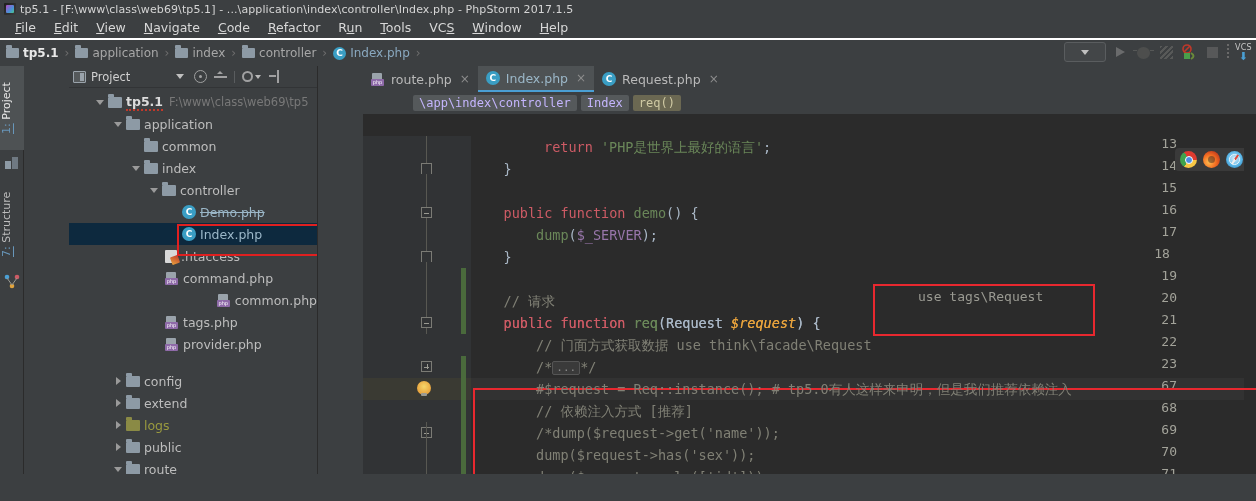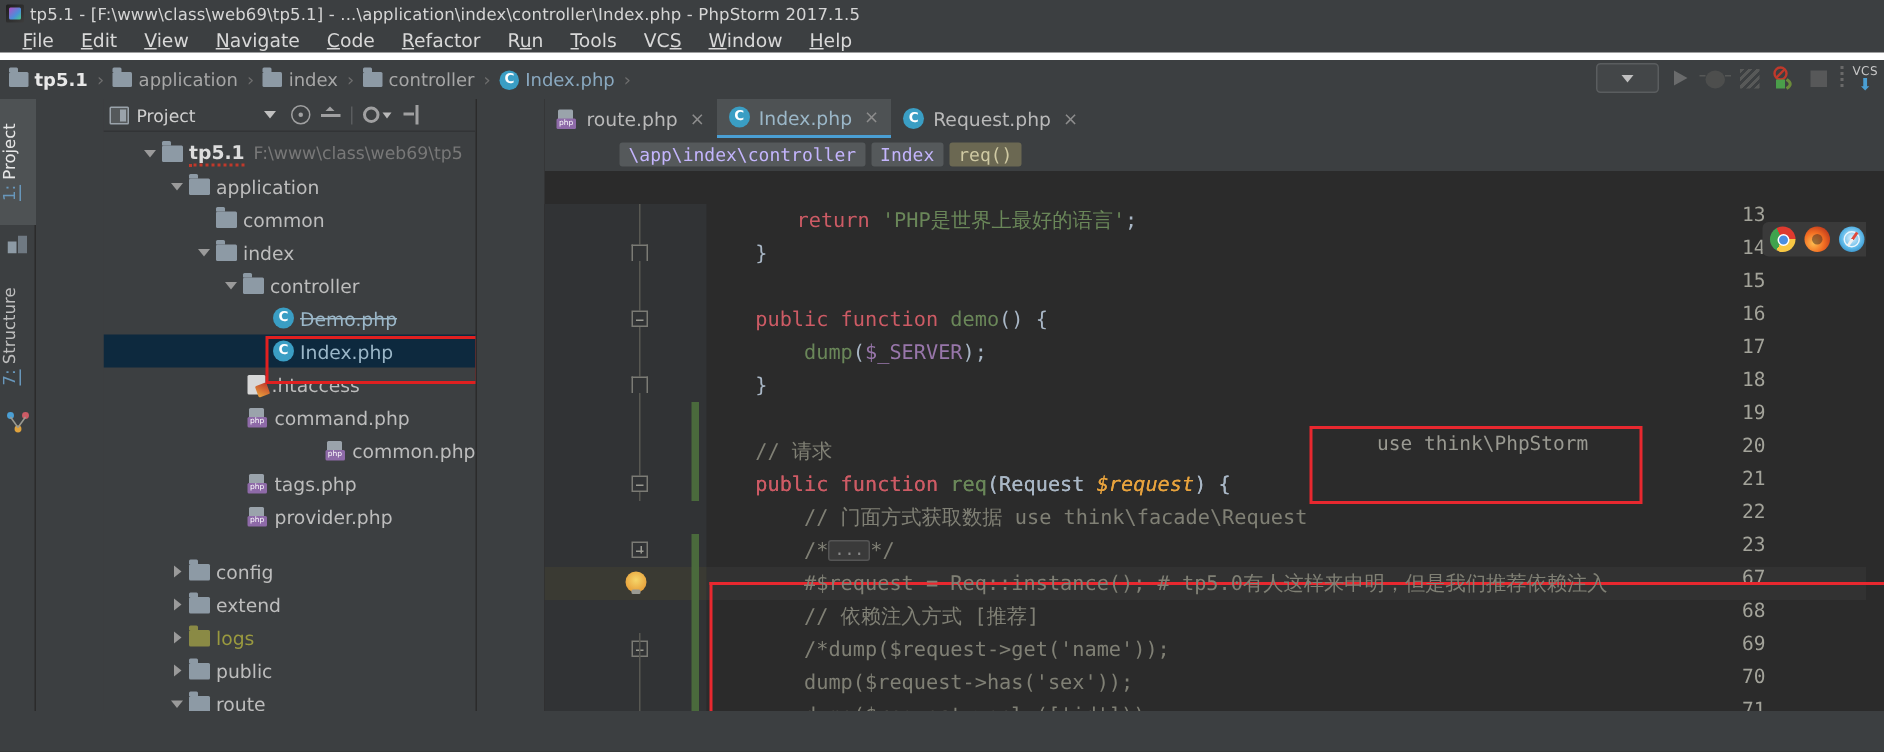--- a/index.html
+++ b/index.html
@@ -25,21 +25,21 @@
   .titlebar .ps-logo:after{
     content:""; position:absolute; left:2px; top:2px; width:8px; height:8px;
     background: linear-gradient(135deg,#b24fc4 0%,#4a90d9 60%,#49c98a 100%);
     border-radius:1px;
   }
   .titlebar .ttl { letter-spacing: 0.1px; }
 
   
   .menubar {
     height: 22px; background: #3c3f41; display: flex; align-items: center;
-    padding-left: 6px; border-bottom: 5px solid #ffffff;
+    padding-left: 6px; border-bottom: 2px solid #ffffff;
   }
   .menu-item {
     color: #d8d8d8; font-size: 12.5px; padding: 2px 9px 3px 9px;
     font-family: "DejaVu Sans", sans-serif; cursor: default; white-space: nowrap;
   }
   .menu-item u { text-decoration: underline; }
 
   
   .navbar {
     height: 26px; background: #3c3f41; display: flex; align-items: center;
@@ -541,21 +541,21 @@
 
         <div class="fold-line" style="top:0px;height:198px;"></div>
         <div class="vcs-green" style="top:132px;height:66px;"></div>
         <div class="vcs-green" style="top:220px;height:132px;"></div>
 
         <div class="lnum" style="top:0px;">13</div>
         <div class="lnum" style="top:22px;">14</div>
         <div class="lnum" style="top:44px;">15</div>
         <div class="lnum" style="top:66px;">16</div>
         <div class="lnum" style="top:88px;">17</div>
-        <div class="lnum" style="top:110px;">18</div>
+        <div class="lnum" style="top:110px;text-align:center;">18</div>
         <div class="lnum" style="top:132px;">19</div>
         <div class="lnum" style="top:154px;">20</div>
         <div class="lnum" style="top:176px;">21</div>
         <div class="lnum" style="top:198px;">22</div>
         <div class="lnum" style="top:220px;">23</div>
         <div class="lnum" style="top:242px;">67</div>
         <div class="lnum" style="top:264px;">68</div>
         <div class="lnum" style="top:286px;">69</div>
         <div class="lnum" style="top:308px;">70</div>
         <div class="lnum" style="top:330px;">71</div>
@@ -575,21 +575,21 @@
         <div class="foldmark" style="top:225px;">
             <span class="box plus"></span>
           </div>
         <div class="bulb" style="top:245px;"></div>
         <div class="foldmark" style="top:291px;">
             <span class="box"></span>
           </div>
 
         <div class="fold-line" style="top:286px;height:88px;"></div>
 
-        <div class="codeline" style="top:0px;left:103px;"><span>        </span><span class="kw-pink">return </span><span class="str">'PHP是世界上最好的语言'</span><span class="ident">;</span></div>
+        <div class="codeline" style="top:0px;left:116px;"><span>        </span><span class="kw-pink">return </span><span class="str">'PHP是世界上最好的语言'</span><span class="ident">;</span></div>
         <div class="codeline" style="top:22px;left:108px;"><span class="ident">    }</span></div>
         <div class="codeline" style="top:44px;left:108px;"></div>
         <div class="codeline" style="top:66px;left:108px;"><span>    </span><span class="kw-pink">public function </span><span class="fn-green">demo</span><span class="ident">() {</span></div>
         <div class="codeline" style="top:88px;left:108px;"><span>        </span><span class="fn-green">dump</span><span class="ident">(</span><span class="var">$_SERVER</span><span class="ident">);</span></div>
         <div class="codeline" style="top:110px;left:108px;"><span class="ident">    }</span></div>
         <div class="codeline" style="top:132px;left:108px;"></div>
         <div class="codeline" style="top:154px;left:108px;"><span>    </span><span class="cmt">// 请求</span></div>
         <div class="codeline" style="top:176px;left:108px;"><span>    </span><span class="kw-pink">public function </span><span class="fn-green">req</span><span class="ident">(Request </span><span class="var" style="font-style:italic;color:#e8a33d;">$request</span><span class="ident">) {</span></div>
         <div class="codeline" style="top:198px;left:108px;"><span>        </span><span class="cmt">// 门面方式获取数据 use think\facade\Request</span></div>
         <div class="codeline" style="top:220px;left:108px;"><span>        </span><span class="cmt">/*</span><span class="fold-ellipsis">...</span><span class="cmt">*/</span></div>
@@ -597,21 +597,21 @@
 
         <div class="codeline" style="top:264px;left:108px;"><span>        </span><span class="cmt">// 依赖注入方式 [推荐]</span></div>
         <div class="codeline" style="top:286px;left:108px;"><span>        </span><span class="cmt">/*dump($request-&gt;get('name'));</span></div>
         <div class="codeline" style="top:308px;left:108px;"><span>        </span><span class="cmt">dump($request-&gt;has('sex'));</span></div>
         <div class="codeline" style="top:330px;left:108px;"><span>        </span><span class="cmt">dump($request-&gt;only(['id']));</span></div>
 
         <div class="codeline" style="top:242px;left:108px;z-index:3;"><span>        </span><span class="cmt">#$request = Req::instance(); # tp5.0有人这样来申明，但是我们推荐依赖注入</span></div>
 
         <div class="ann-fill" style="left:512px;top:150px;width:218px;height:48px;z-index:5;"></div>
         <div class="ann" style="left:510px;top:148px;width:222px;height:52px;z-index:6;"></div>
-        <div class="ann-text" style="left:555px;top:153px;z-index:7;">use think\PhpStorm</div>
+        <div class="ann-text" style="left:555px;top:153px;z-index:7;">use tags\Request</div>
         <div class="codeline" style="top:176px;left:108px;z-index:7;"><span>    </span><span class="kw-pink">public function </span><span class="fn-green">req</span><span class="ident">(Request </span><span class="var" style="font-style:italic;color:#e8a33d;">$request</span><span class="ident">) {</span></div>
 
         <div class="ann" style="left:110px;top:252px;width:1007px;height:137px;z-index:2;border-top:none;"></div>
         <div class="ann" style="left:110px;top:252px;width:1007px;height:0;border-bottom:none;border-left:none;border-right:none;z-index:2;"></div>
       </div>
 
       <div class="browsers">
         <span class="bico chrome"></span>
         <span class="bico firefox"></span>
         <span class="bico safari"></span>

